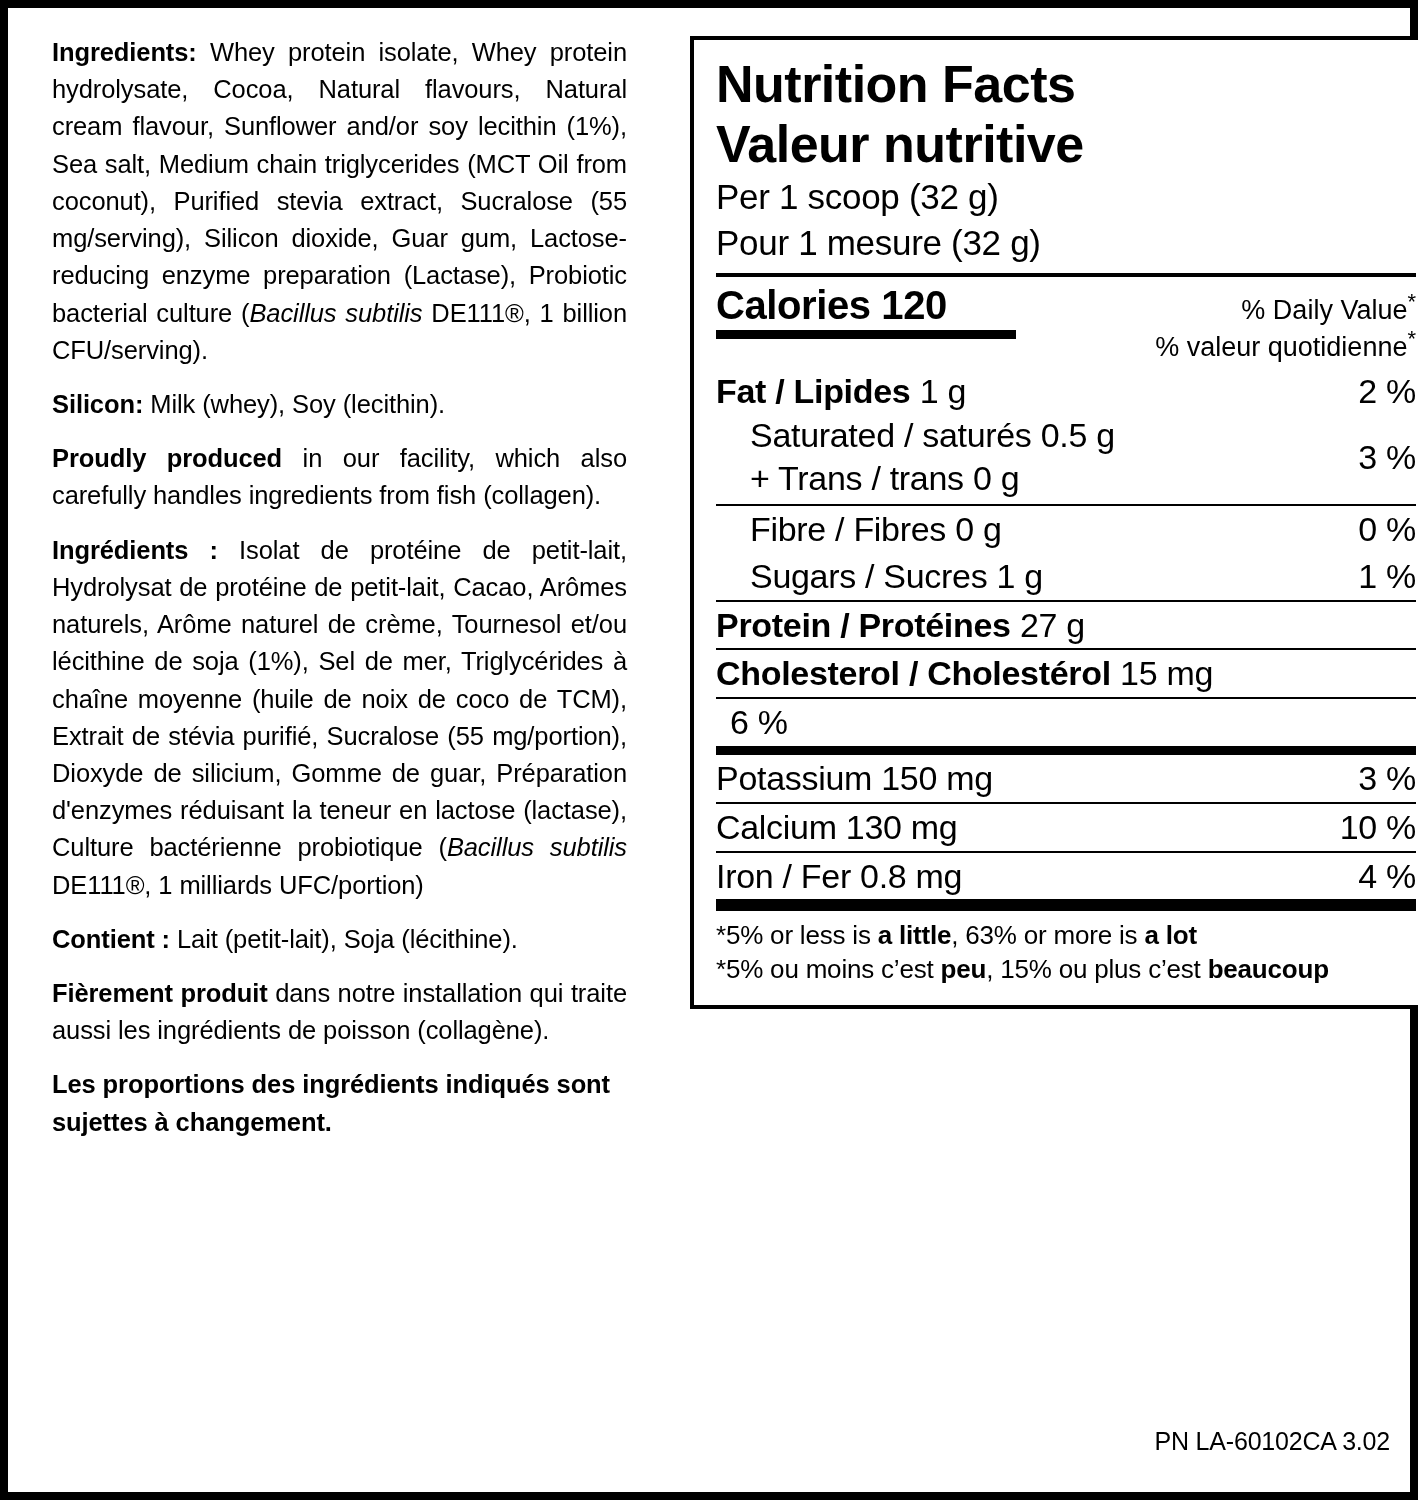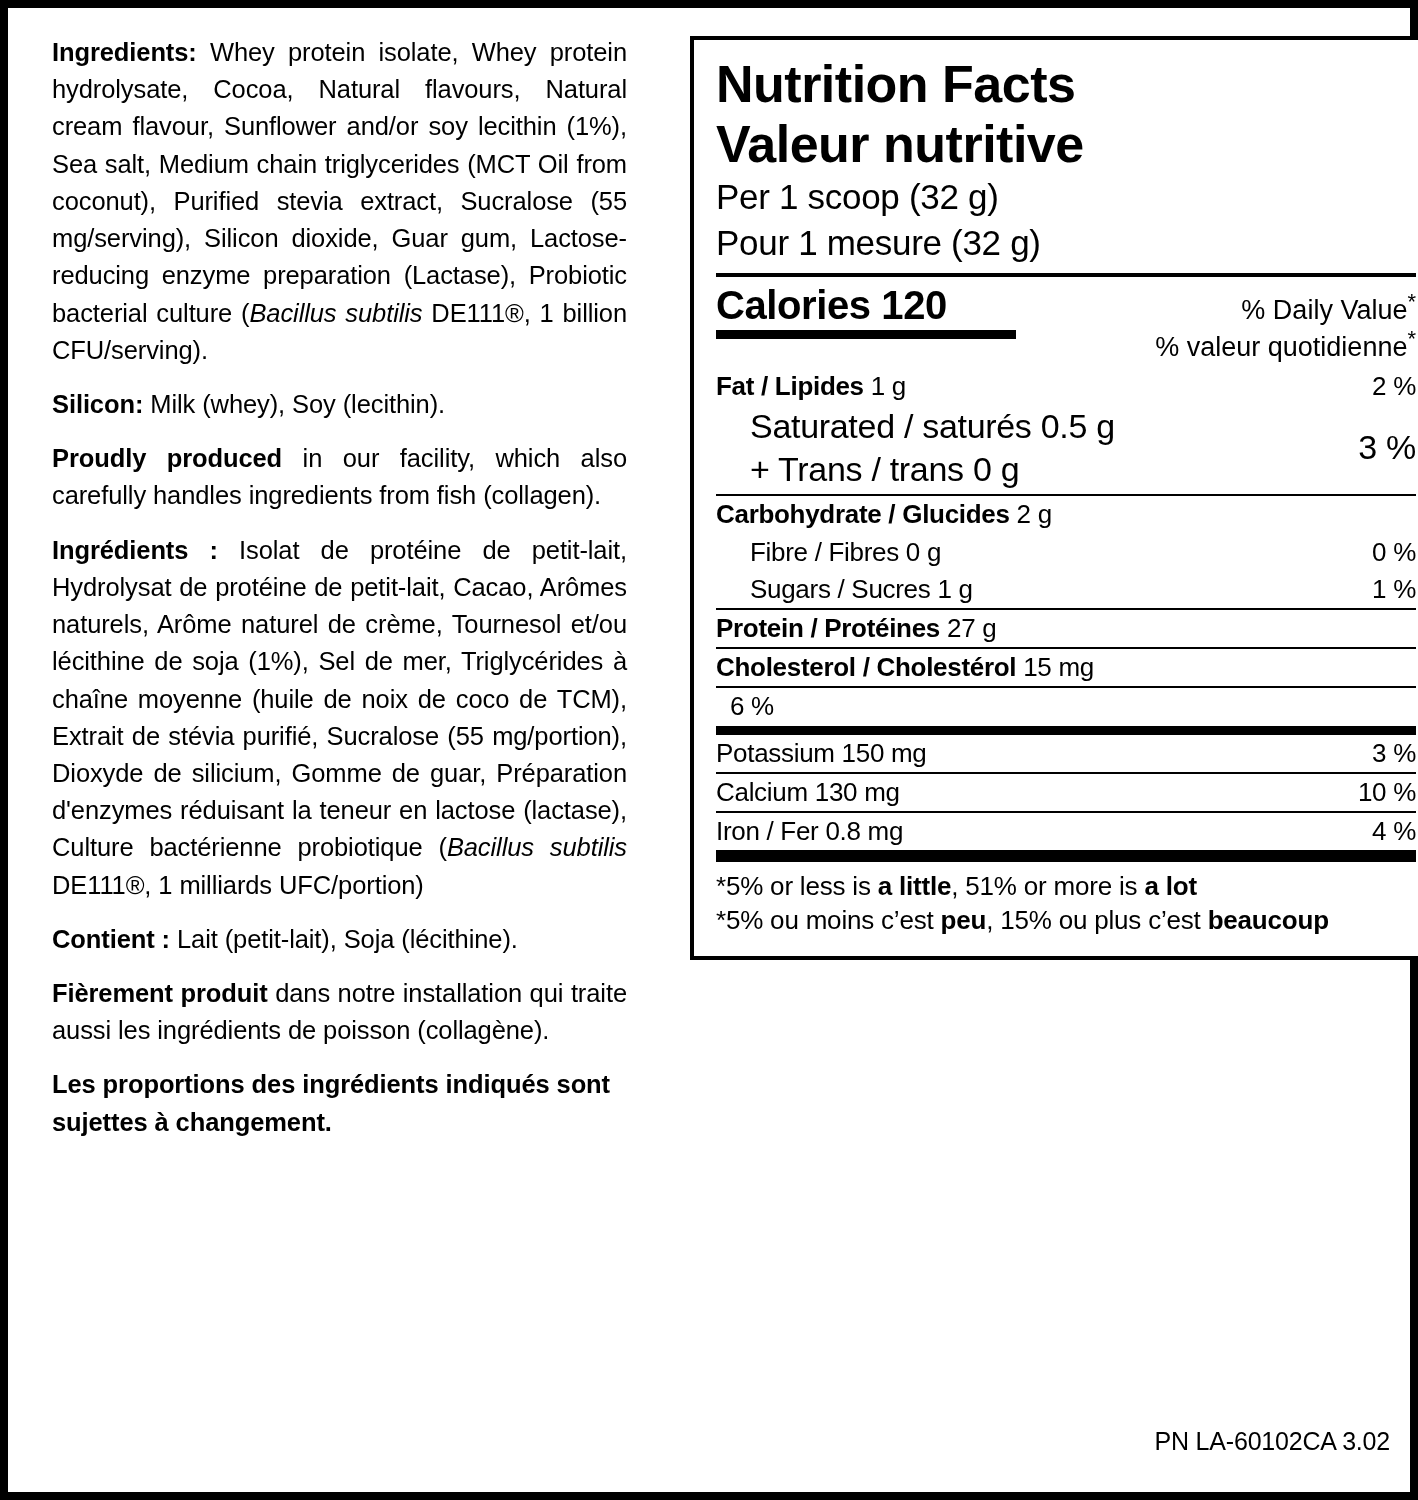--- a/index.html
+++ b/index.html
@@ -103,21 +103,21 @@
     padding-top: 6px;
     white-space: nowrap;
   }
   .dv-block sup { font-size: 22px; }
 
   .row {
     display: flex;
     align-items: flex-start;
     justify-content: space-between;
     padding: 3px 0 3px 0;
-    font-size: 26px;
+    font-size: 34px;
     line-height: 1.2;
     letter-spacing: -0.3px;
   }
   .row .lbl { flex: 1 1 auto; }
   .row .pct { flex: 0 0 auto; padding-left: 14px; white-space: nowrap; }
   .lbl b { font-weight: bold; }
   .indent { padding-left: 34px; }
   .fat-sub {
     display: flex;
     align-items: center;
@@ -201,24 +201,20 @@
       <div class="fat-sub">
         <div class="lines">
           <div>Saturated / saturés 0.5 g</div>
           <div>+ Trans / trans 0 g</div>
         </div>
         <div class="pct">3 %</div>
       </div>
 
       <div class="rule-thin"></div>
 
-      <div class="row">
-        <div class="lbl"><b>Carbohydrate / Glucides</b> <span>2 g</span></div>
-        <div class="pct"></div>
-      </div>
 
       <div class="row">
         <div class="lbl indent">Fibre / Fibres 0 g</div>
         <div class="pct">0 %</div>
       </div>
 
       <div class="row">
         <div class="lbl indent">Sugars / Sucres 1 g</div>
         <div class="pct">1 %</div>
       </div>
@@ -260,21 +256,21 @@
       <div class="rule-thin"></div>
 
       <div class="row">
         <div class="lbl">Iron / Fer 0.8 mg</div>
         <div class="pct">4 %</div>
       </div>
 
       <div class="rule-xthick"></div>
 
       <div class="footnote">
-        <div><span>*5% or less is </span><b>a little</b><span>, 51% or more is </span><b>a lot</b></div>
+        <div><span>*5% or less is </span><b>a little</b><span>, 63% or more is </span><b>a lot</b></div>
         <div><span>*5% ou moins c’est </span><b>peu</b><span>, 15% ou plus c’est </span><b>beaucoup</b></div>
       </div>
 
     </div>
 
     <div class="pn">PN LA-60102CA 3.02</div>
 
   </div>
 </div>
 

